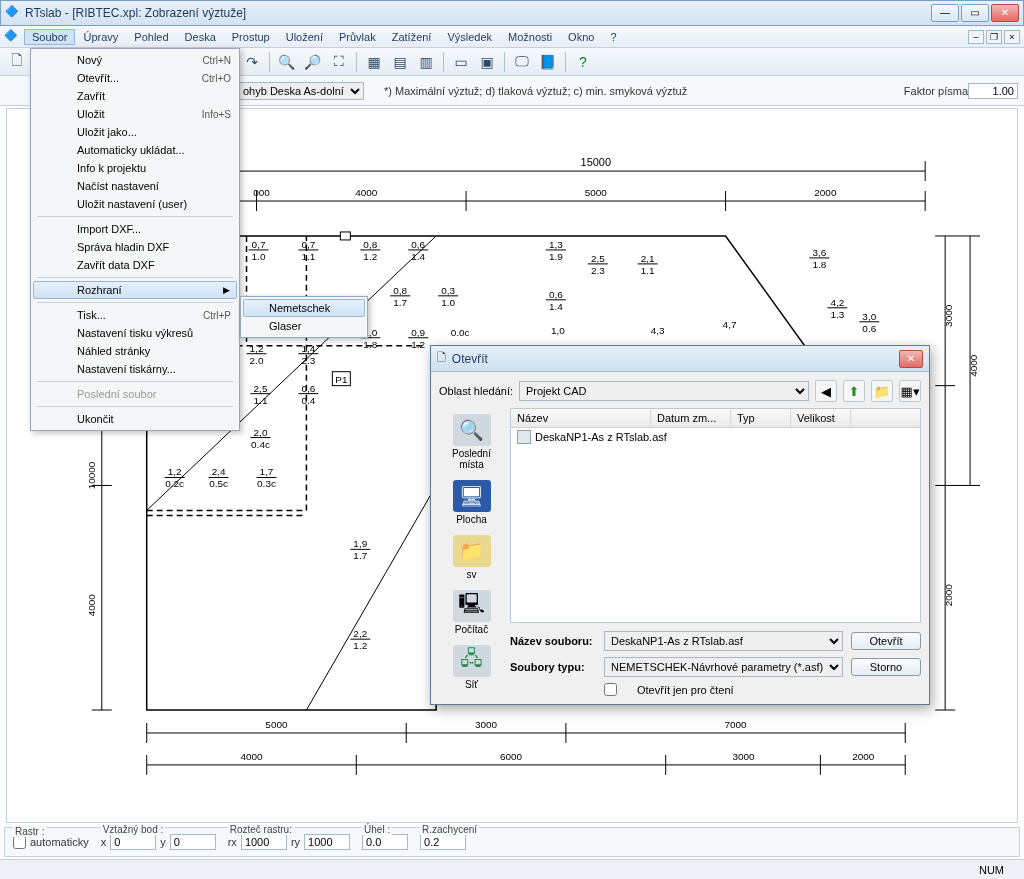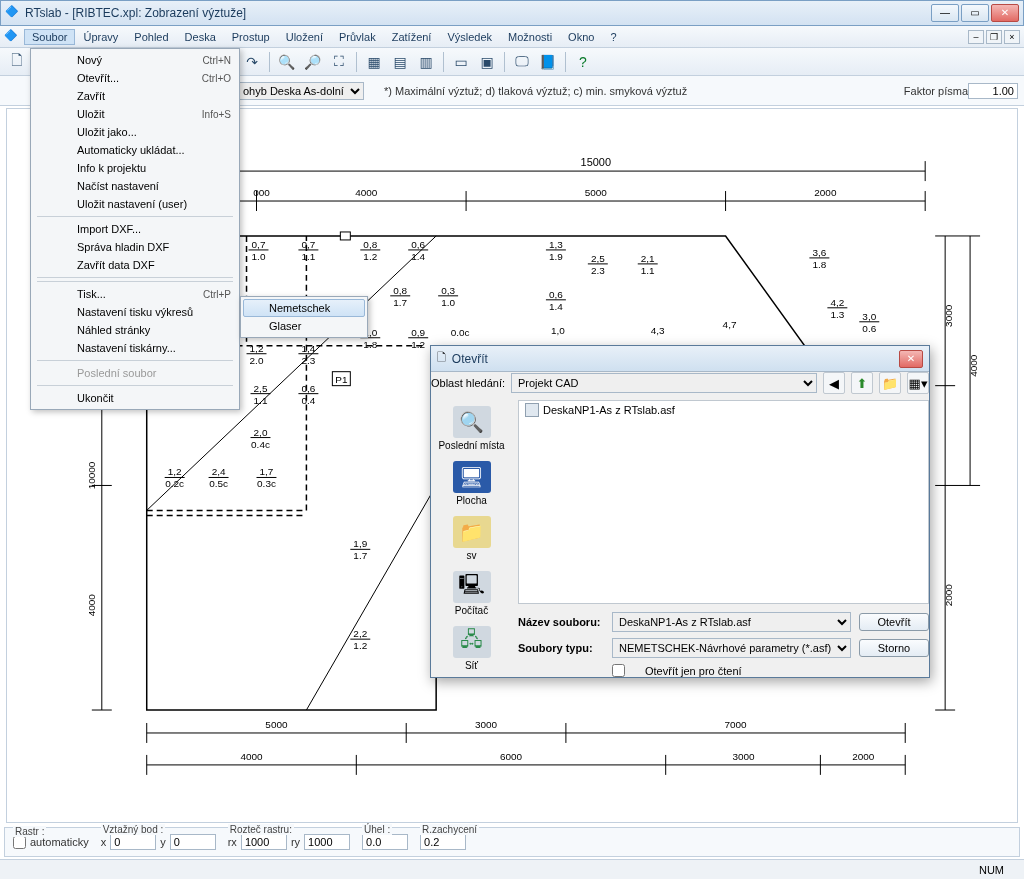--- a/index.html
+++ b/index.html
@@ -48,21 +48,21 @@
   
   
   .canvas { position: absolute; top: 108px; left: 6px; right: 6px; bottom: 56px; background: #fff; border: 1px solid #c3d0de; overflow: hidden; }
   .canvas svg { width: 100%; height: 100%; }
   
   
   .filedialog { position: absolute; top: 345px; left: 430px; width: 500px; background: #f0f0f0; border: 1px solid #5a7a9a; box-shadow: 2px 4px 12px rgba(0,0,0,0.35); z-index: 200; }
   .filedialog .fd-title { height: 26px; background: linear-gradient(#e8f0f8, #cfe0f0); display: flex; align-items: center; padding: 0 6px; border-bottom: 1px solid #a8b8c8; }
   .filedialog .fd-title .t { flex: 1; color: #1a3a5c; font-size: 12px; }
   .filedialog .fd-title .x { width: 24px; height: 18px; background: linear-gradient(#f4b7b4, #e26a64); border: 1px solid #b84a44; border-radius: 2px; text-align: center; color: #fff; font-size: 10px; line-height: 16px; cursor: pointer; }
-  .filedialog .fd-body { }
+  .filedialog .fd-body { padding: 8px; }
   .fd-top { display: flex; align-items: center; gap: 6px; margin-bottom: 6px; }
   .fd-top select { flex: 1; font-size: 11px; padding: 2px; border: 1px solid #a8b8c8; }
   .fd-top .navbtn { width: 22px; height: 22px; border: 1px solid #c0c8d0; background: #f4f6f8; border-radius: 2px; cursor: pointer; display: flex; align-items: center; justify-content: center; font-size: 13px; }
   .fd-main { display: flex; gap: 6px; }
   .fd-places { width: 90px; display: flex; flex-direction: column; align-items: center; gap: 10px; padding: 6px 0; }
   .fd-places .place { text-align: center; font-size: 10px; cursor: pointer; }
   .fd-places .place .pic { width: 38px; height: 32px; margin: 0 auto 2px; background: #d0d8e0; border-radius: 3px; display:flex; align-items:center; justify-content:center; font-size:20px; }
   .fd-list { flex: 1; background: #fff; border: 1px solid #c0c8d0; min-height: 200px; }
   .fd-list .hdr { display: flex; background: linear-gradient(#fafafa, #eaeaea); border-bottom: 1px solid #d0d0d0; font-size: 11px; }
   .fd-list .hdr > div { padding: 3px 6px; border-right: 1px solid #d8d8d8; cursor: pointer; }
@@ -359,20 +359,24 @@
   <div class="drop-item">
       <span class="lbl">Import DXF...</span>
     </div>
   <div class="drop-item">
       <span class="lbl">Správa hladin DXF</span>
     </div>
   <div class="drop-item">
       <span class="lbl">Zavřít data DXF</span>
     </div>
   <div class="sep-h"></div>
+  <div class="drop-item hover">
+      <span class="lbl">Rozhraní</span>
+      <span class="arrow">▶</span>
+    </div>
   <div class="sep-h"></div>
   <div class="drop-item">
       <span class="lbl">Tisk...</span>
       <span class="kbd">Ctrl+P</span>
     </div>
   <div class="drop-item">
       <span class="lbl">Nastavení tisku výkresů</span>
     </div>
   <div class="drop-item">
       <span class="lbl">Náhled stránky</span>
@@ -428,20 +432,26 @@
             <div class="pic">🖳</div>
             <div>Počítač</div>
           </div>
         <div class="place">
             <div class="pic" style="color:#2a8a4a;">🖧</div>
             <div>Síť</div>
           </div>
       </div>
       <div style="flex:1; display:flex; flex-direction:column;">
         <div class="fd-list">
+          <div class="hdr">
+            <div style="width:140px;">Název</div>
+            <div style="width:80px;">Datum zm...</div>
+            <div style="width:60px;">Typ</div>
+            <div style="width:60px;">Velikost</div>
+          </div>
           <div class="row">
             <div class="fic"></div>
             <div>DeskaNP1-As z RTslab.asf</div>
           </div>
         </div>
         <div class="fd-bottom">
           <div class="fd-row">
             <label>Název souboru:</label>
             <select><option>DeskaNP1-As z RTslab.asf</option></select>
             <div class="btn">Otevřít</div>

